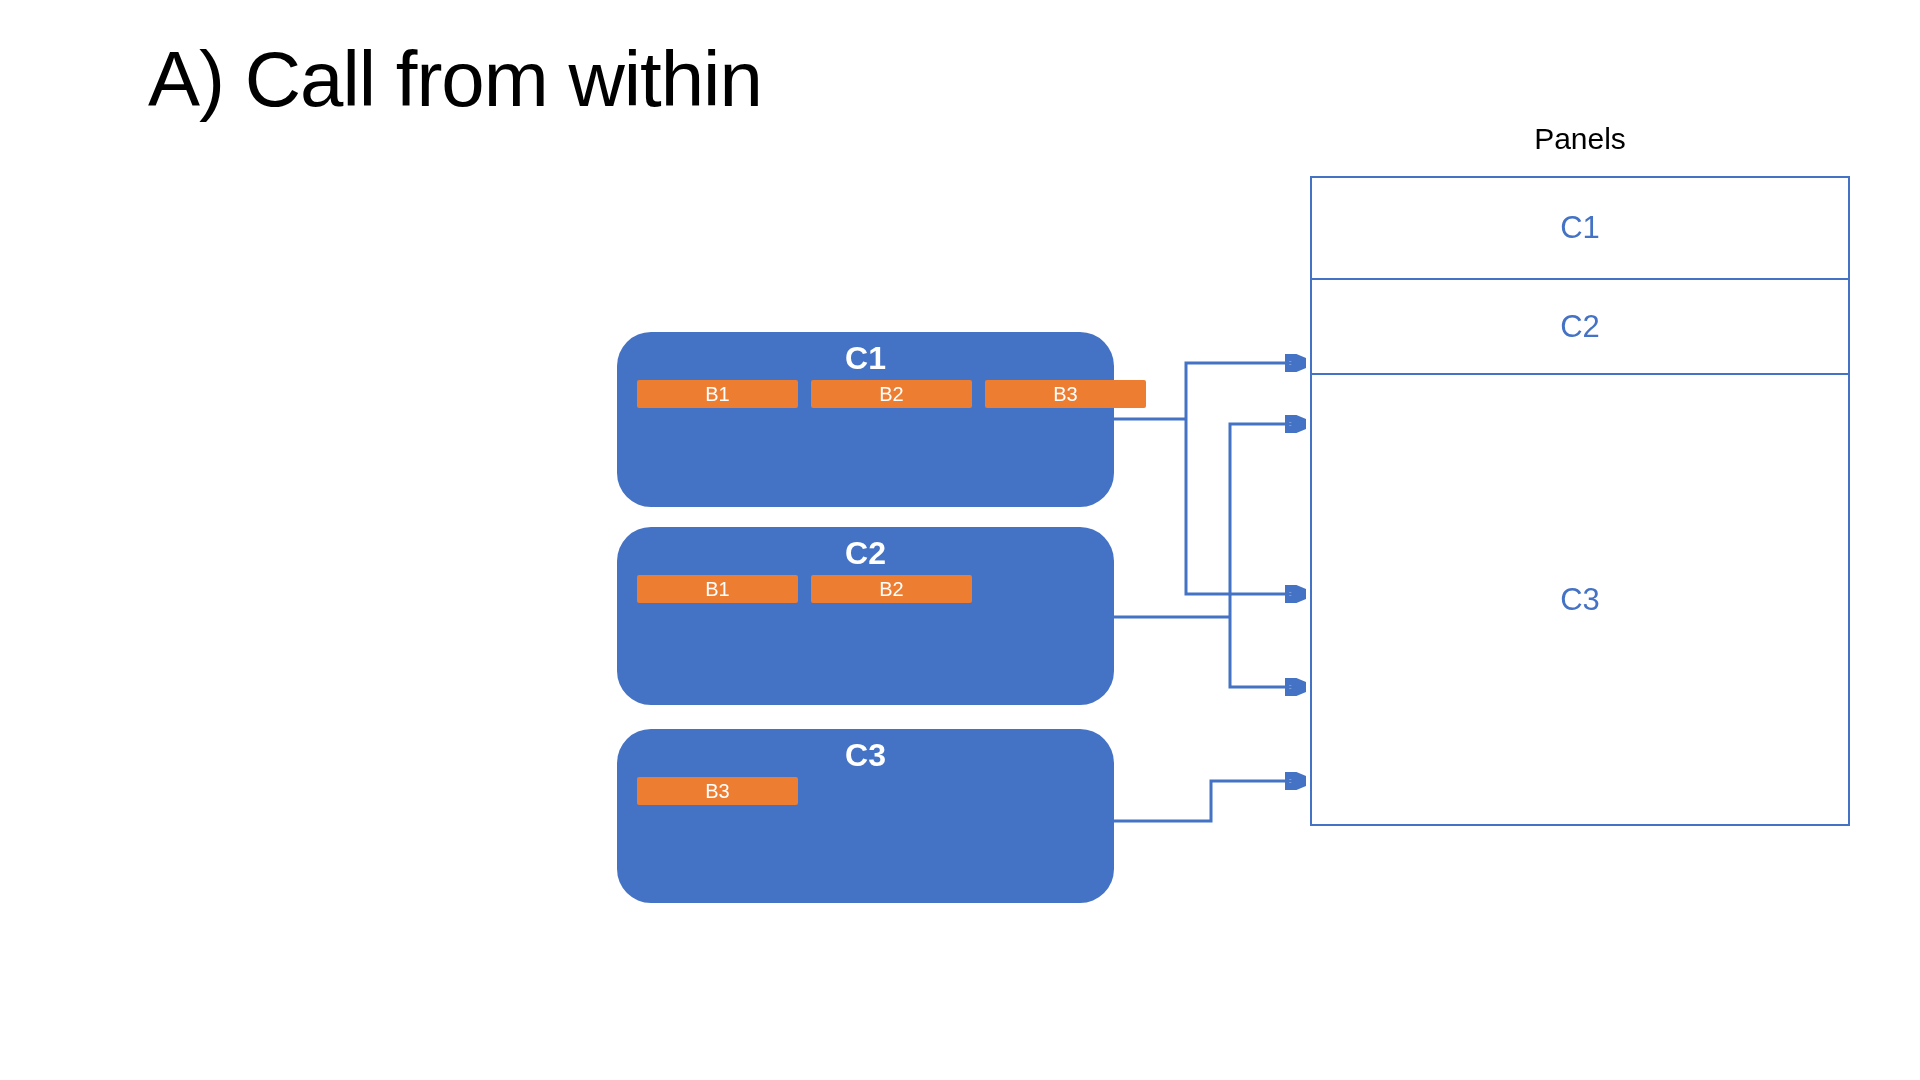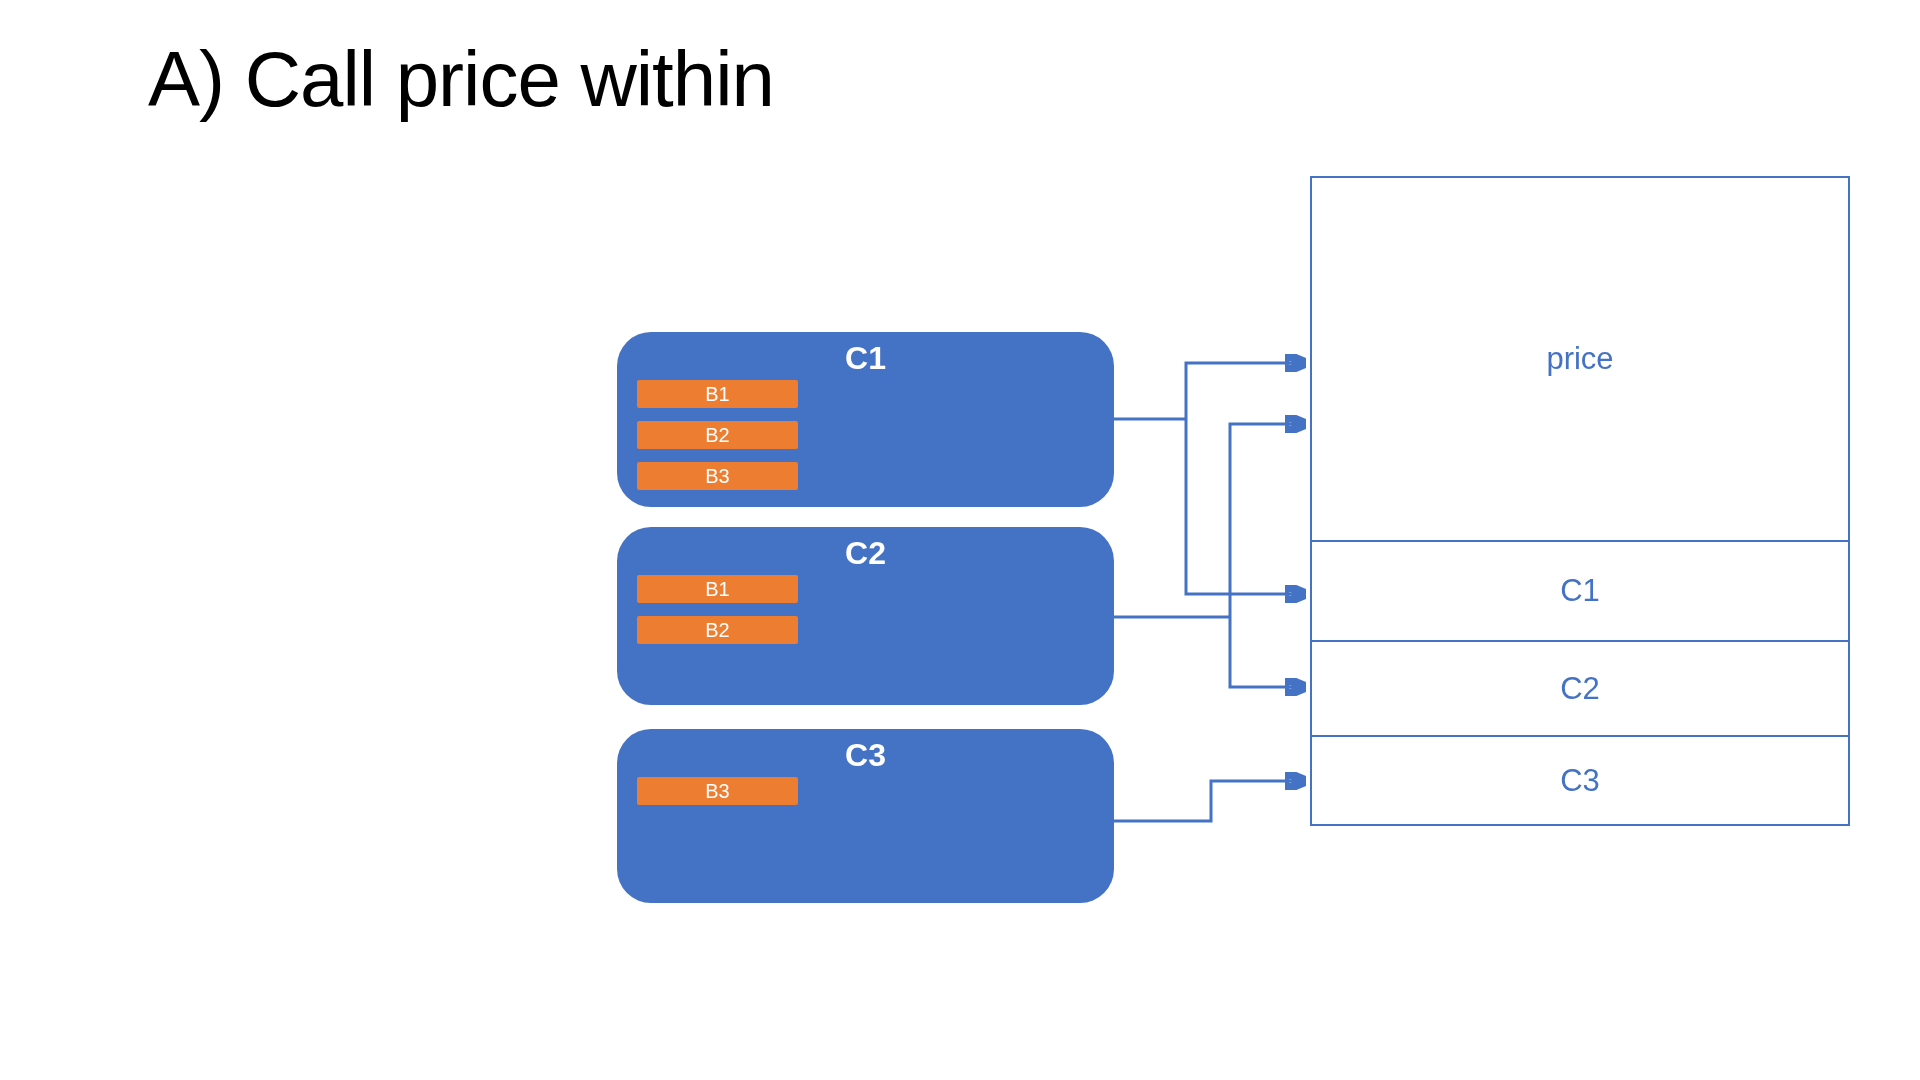--- a/index.html
+++ b/index.html
@@ -21,21 +21,21 @@
   }
   #box-c1{top:332px;height:175px;}
   #box-c2{top:527px;height:178px;}
   #box-c3{top:729px;height:174px;}
   .cbox .name{
     position:absolute;top:8px;left:0;width:100%;text-align:center;
     color:#fff;font-weight:bold;font-size:32px;
   }
   .bars{
     position:absolute;left:20px;top:48px;display:flex;
-    flex-direction:column;gap:13px;
+    flex-direction:row;gap:13px;
   }
   .bar{
     width:161px;height:28px;background:#ED7D31;color:#fff;font-size:20px;
     display:flex;align-items:center;justify-content:center;border-radius:2px;
   }
   .panels-label{
     position:absolute;left:1310px;top:122px;width:540px;text-align:center;
     font-size:30px;color:#000;
   }
   .panel{
@@ -56,21 +56,21 @@
     position:absolute;left:0;top:0;width:1920px;height:1080px;
     pointer-events:none;
   }
   svg.connectors path{stroke:#4472C4;stroke-width:3;fill:none;}
 </style>
 </head>
 <body>
 
 <div class="stage">
 
-  <div class="title">A) Call price within</div>
+  <div class="title">A) Call from within</div>
 
 
   <div class="cbox" id="box-c1">
     <div class="name">C1</div>
     <div class="bars">
       <div class="bar">B1</div>
       <div class="bar">B2</div>
       <div class="bar">B3</div>
     </div>
   </div>
@@ -83,23 +83,23 @@
     </div>
   </div>
 
   <div class="cbox" id="box-c3">
     <div class="name">C3</div>
     <div class="bars">
       <div class="bar">B3</div>
     </div>
   </div>
 
+  <div class="panels-label">Panels</div>
 
   <div class="panel">
-    <div class="section" id="sec-price">price</div>
     <div class="section" id="sec-c1">C1</div>
     <div class="section" id="sec-c2">C2</div>
     <div class="section" id="sec-c3">C3</div>
   </div>
 
   <svg class="connectors" viewBox="0 0 1920 1080" xmlns="http://www.w3.org/2000/svg">
     <defs>
       <marker id="arrow" markerWidth="7" markerHeight="6" refX="6" refY="3" orient="auto" markerUnits="strokeWidth">
         <path d="M0,0 L7,3 L0,6 z" fill="#4472C4" stroke="none"></path>
       </marker>

